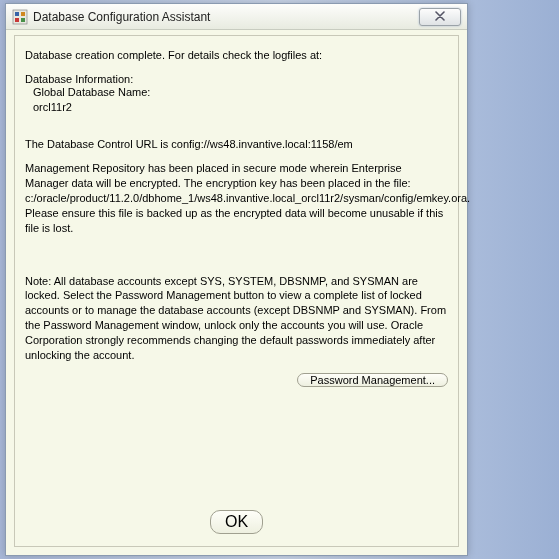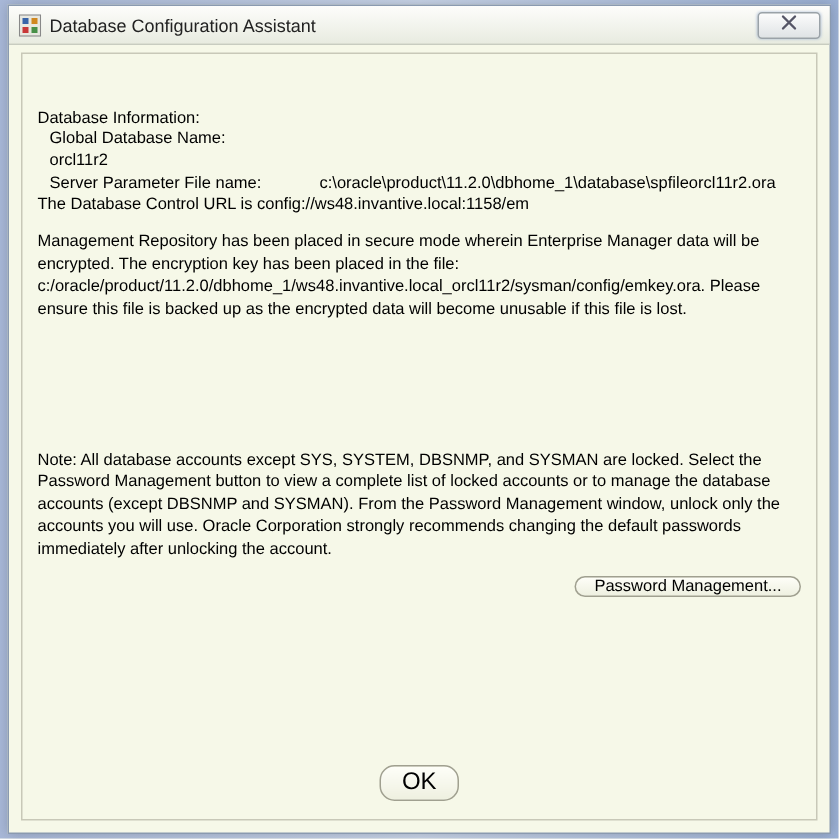--- a/index.html
+++ b/index.html
@@ -7,21 +7,21 @@
     font-family: Arial, sans-serif;
     font-size: 11px;
     background: linear-gradient(90deg, #a8b8d8 0%, #c8d4e8 50%, #9bb0d4 100%);
     width: 559px;
     height: 559px;
     overflow: hidden;
   }
   .window {
     position: absolute;
     left: 5px; top: 3px;
-    width: 549px; height: 553px;
+    width: 463px; height: 553px;
     background: #f6f8e8;
     border: 1px solid #8a9ab0;
     box-shadow: 0 0 8px rgba(0,0,0,0.2);
   }
   .titlebar {
     height: 26px;
     background: linear-gradient(#fdfdfb, #e8ebe0);
     border-bottom: 1px solid #c8ccc0;
     display: flex;
     align-items: center;
@@ -47,21 +47,21 @@
   .content {
     position: absolute;
     left: 8px; top: 31px; right: 8px; bottom: 8px;
     background: #f6f8e8;
     border: 1px solid #c8c8b8;
     padding: 12px 10px;
     font-size: 11px;
     color: #000;
   }
   .content p { margin-bottom: 10px; line-height: 1.35; }
-  .dbinfo { margin-bottom: 0; }
+  .dbinfo { margin-bottom: 22px; }
   .dbinfo .hdr { margin-bottom: 0; }
   .dbinfo .row { display: flex; padding-left: 8px; line-height: 1.35; }
   .dbinfo .label { width: 180px; }
   .pwd-btn-row { text-align: right; margin-top: 6px; }
   .pwd-btn {
     display: inline-block;
     border: 1px solid #a0a090;
     border-radius: 12px;
     background: linear-gradient(#fefef8,#eef0e0);
     padding: 0 12px;
@@ -75,21 +75,21 @@
   }
   .ok-btn {
     display: inline-block;
     border: 1px solid #a0a090;
     border-radius: 10px;
     background: linear-gradient(#fefef8,#eef0e0);
     padding: 2px 14px;
     font-size: 16px;
     cursor: pointer;
   }
-  .note { margin-top: 86px; }
+  .note { margin-top: 38px; }
 </style>
 </head>
 <body>
 
 <div class="window">
   <div class="titlebar">
     <span class="app-icon">
       <svg viewBox="0 0 16 16">
         <rect x="1" y="1" width="14" height="14" fill="#e8e8e0" stroke="#888" stroke-width="0.7"></rect>
         <rect x="3" y="3" width="4" height="4" fill="#3864a8"></rect>
@@ -103,34 +103,30 @@
       <span>
         <svg viewBox="0 0 10 10">
             <path d="M1 1 L9 9 M9 1 L1 9" stroke="#556" stroke-width="1.6" stroke-linecap="round" fill="none"></path>
           </svg>
       </span>
     </div>
   </div>
 
   <div class="content">
     <p>
-      <br>
+      <span>Database creation complete. For details check the logfiles at:</span><br>
     </p>
 
     <div class="dbinfo">
       <div class="hdr">Database Information:</div>
       <div class="row">
         <span class="label">Global Database Name:</span>
       </div>
       <div class="row">
         <span>orcl11r2</span>
-      </div>
-      <div class="row">
-        <span class="label">Server Parameter File name:</span>
-        <span>c:\oracle\product\11.2.0\dbhome_1\database\spfileorcl11r2.ora</span>
       </div>
     </div>
 
     <p>The Database Control URL is config://ws48.invantive.local:1158/em</p>
     <p>Management Repository has been placed in secure mode wherein Enterprise Manager data will be encrypted.  The encryption key has been placed in the file: c:/oracle/product/11.2.0/dbhome_1/ws48.invantive.local_orcl11r2/sysman/config/emkey.ora.   Please ensure this file is backed up as the encrypted data will become unusable if this file is lost.</p>
     <p class="note">Note: All database accounts except SYS, SYSTEM, DBSNMP, and SYSMAN are locked. Select the Password Management button to view a complete list of locked accounts or to manage the database accounts (except DBSNMP and SYSMAN). From the Password Management window, unlock only the accounts you will use. Oracle Corporation strongly recommends changing the default passwords immediately after unlocking the account.</p>
 
     <div class="pwd-btn-row">
       <span class="pwd-btn">Password Management...</span>
     </div>

